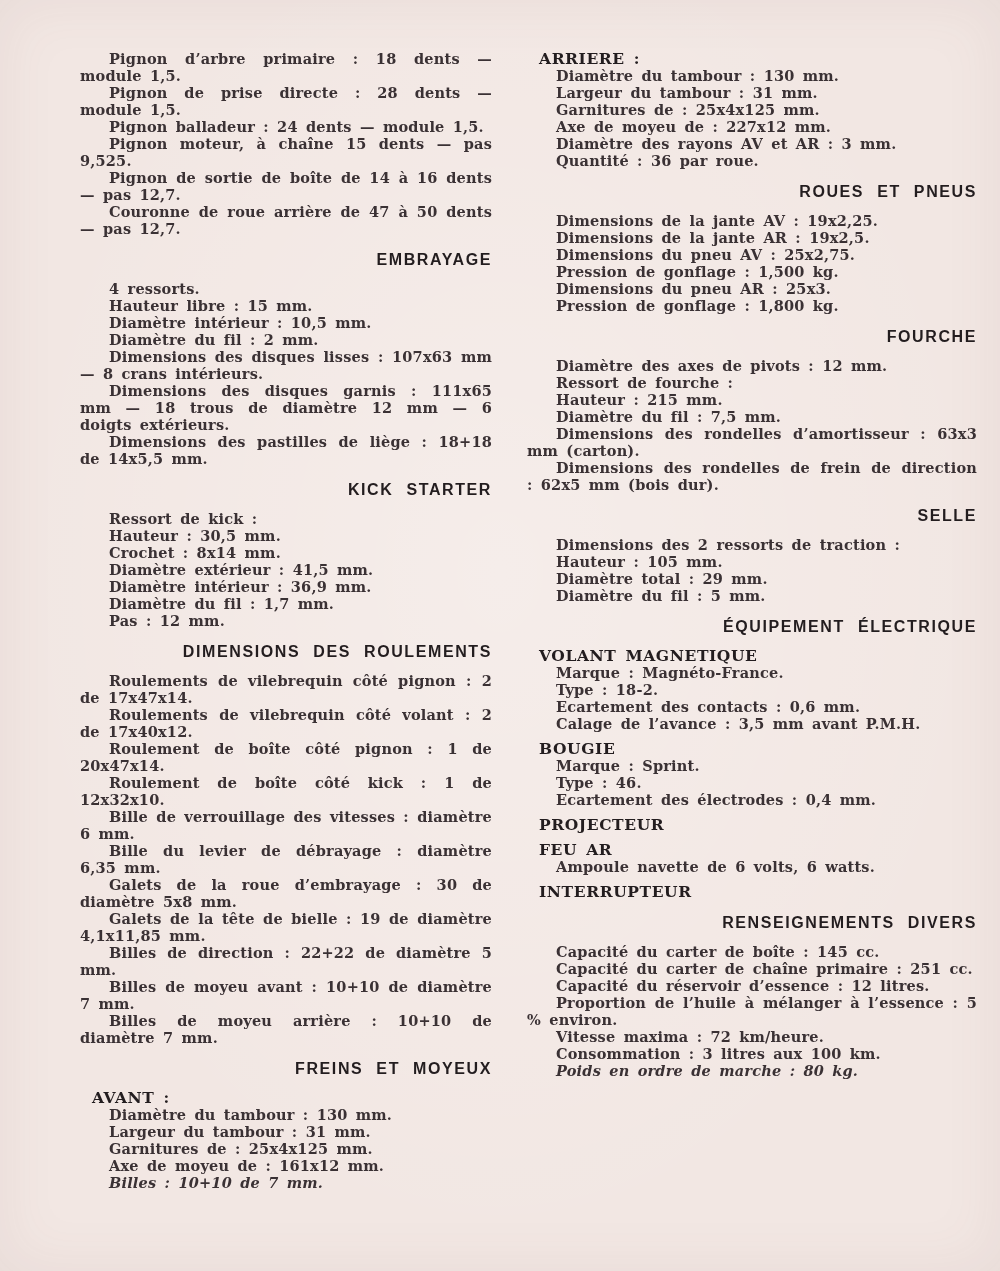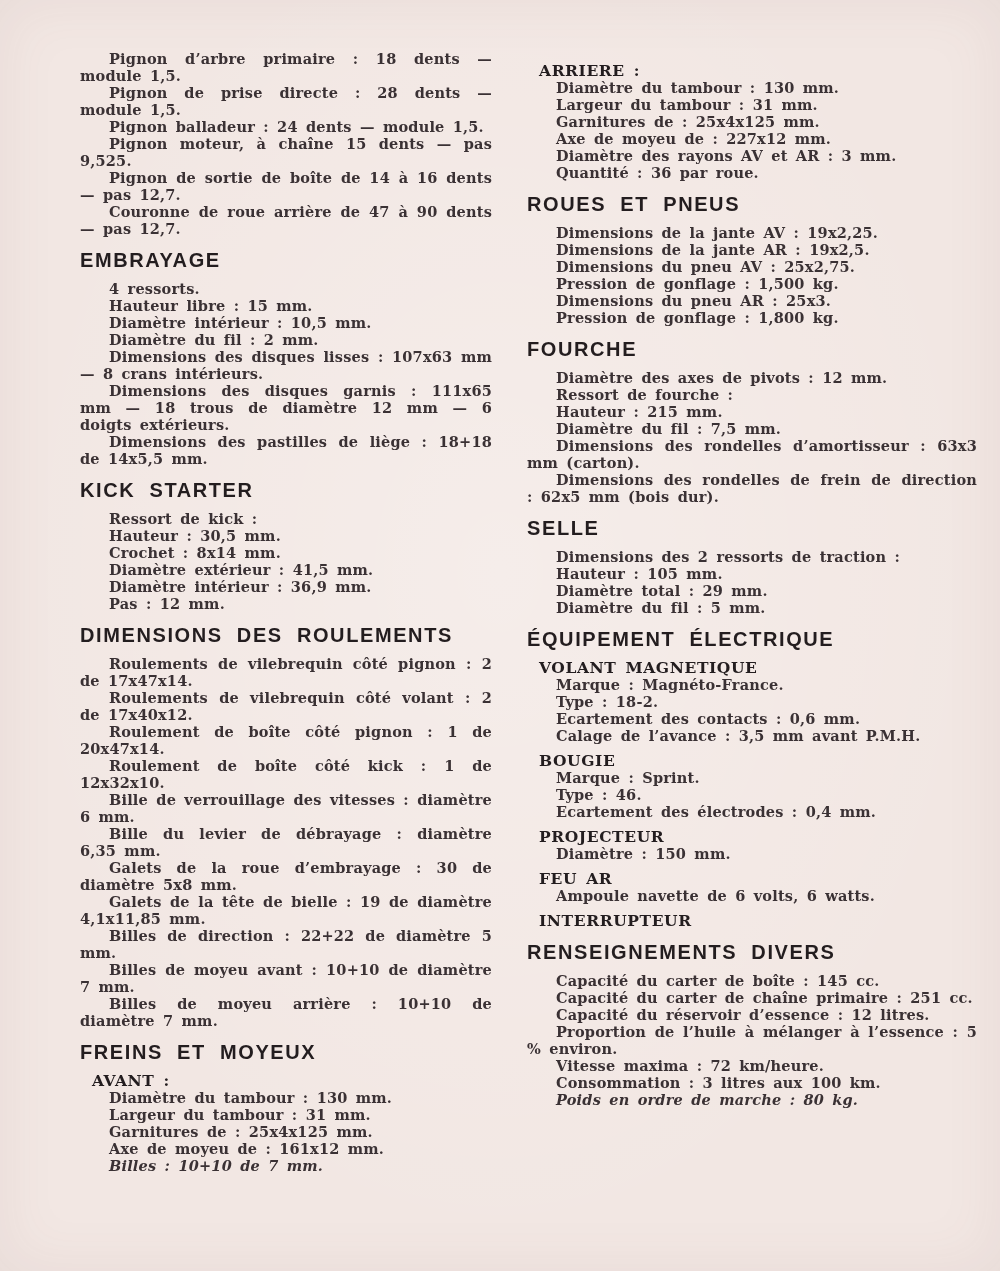--- a/index.html
+++ b/index.html
@@ -38,66 +38,67 @@
     text-indent:29px;
     word-spacing:3px;
     letter-spacing:0.2px;
     color:var(--ink);
   }
   .para:last-child{margin-bottom:0;font-style:italic;}
 
   .heading{
     font-family:"Liberation Sans", sans-serif;
     font-weight:700;
-    font-size:20px;
+    font-size:16px;
     line-height:24px;
     letter-spacing:1.6px;
     word-spacing:7px;
-    text-align:left;
+    text-align:right;
     color:var(--heading-ink);
     margin:11px 0 8px 0;
   }
   .subheading{
     font-size:15.5px;
     line-height:17px;
     font-weight:700;
     letter-spacing:0.6px;
     word-spacing:3px;
     margin:8px 0 0 0;
     padding-left:12px;
     color:var(--heading-ink);
   }
-  .column > .subheading:first-child{margin-top:12px;}
+  .column > .subheading:first-child{margin-top:0;}
 </style>
 </head>
 <body>
 
 <div class="page">
   <div class="columns">
     <div class="column column-left">
         <p class="para">Pignon d’arbre primaire : 18 dents — module 1,5.</p>
         <p class="para">Pignon de prise directe : 28 dents — module 1,5.</p>
         <p class="para">Pignon balladeur : 24 dents — module 1,5.</p>
         <p class="para">Pignon moteur, à chaîne 15 dents — pas 9,525.</p>
         <p class="para">Pignon de sortie de boîte de 14 à 16 dents — pas 12,7.</p>
-        <p class="para">Couronne de roue arrière de 47 à 90 dents — pas 12,7.</p>
+        <p class="para">Couronne de roue arrière de 47 à 50 dents — pas 12,7.</p>
         <h2 class="heading">EMBRAYAGE</h2>
         <p class="para">4 ressorts.</p>
         <p class="para">Hauteur libre : 15 mm.</p>
         <p class="para">Diamètre intérieur : 10,5 mm.</p>
         <p class="para">Diamètre du fil : 2 mm.</p>
         <p class="para">Dimensions des disques lisses : 107x63 mm — 8 crans intérieurs.</p>
         <p class="para">Dimensions des disques garnis : 111x65 mm — 18 trous de diamètre 12 mm — 6 doigts extérieurs.</p>
         <p class="para">Dimensions des pastilles de liège : 18+18 de 14x5,5 mm.</p>
         <h2 class="heading">KICK STARTER</h2>
         <p class="para">Ressort de kick :</p>
         <p class="para">Hauteur : 30,5 mm.</p>
         <p class="para">Crochet : 8x14 mm.</p>
         <p class="para">Diamètre extérieur : 41,5 mm.</p>
         <p class="para">Diamètre intérieur : 36,9 mm.</p>
+        <p class="para">Diamètre du fil : 1,7 mm.</p>
         <p class="para">Pas : 12 mm.</p>
         <h2 class="heading">DIMENSIONS DES ROULEMENTS</h2>
         <p class="para">Roulements de vilebrequin côté pignon : 2 de 17x47x14.</p>
         <p class="para">Roulements de vilebrequin côté volant : 2 de 17x40x12.</p>
         <p class="para">Roulement de boîte côté pignon : 1 de 20x47x14.</p>
         <p class="para">Roulement de boîte côté kick : 1 de 12x32x10.</p>
         <p class="para">Bille de verrouillage des vitesses : diamètre 6 mm.</p>
         <p class="para">Bille du levier de débrayage : diamètre 6,35 mm.</p>
         <p class="para">Galets de la roue d’embrayage : 30 de diamètre 5x8 mm.</p>
         <p class="para">Galets de la tête de bielle : 19 de diamètre 4,1x11,85 mm.</p>
@@ -143,21 +144,20 @@
         <h3 class="subheading">VOLANT MAGNETIQUE</h3>
         <p class="para">Marque : Magnéto-France.</p>
         <p class="para">Type : 18-2.</p>
         <p class="para">Ecartement des contacts : 0,6 mm.</p>
         <p class="para">Calage de l’avance : 3,5 mm avant P.M.H.</p>
         <h3 class="subheading">BOUGIE</h3>
         <p class="para">Marque : Sprint.</p>
         <p class="para">Type : 46.</p>
         <p class="para">Ecartement des électrodes : 0,4 mm.</p>
         <h3 class="subheading">PROJECTEUR</h3>
-        <p class="para">Diamètre : 150 mm.</p>
         <h3 class="subheading">FEU AR</h3>
         <p class="para">Ampoule navette de 6 volts, 6 watts.</p>
         <h3 class="subheading">INTERRUPTEUR</h3>
         <h2 class="heading">RENSEIGNEMENTS DIVERS</h2>
         <p class="para">Capacité du carter de boîte : 145 cc.</p>
         <p class="para">Capacité du carter de chaîne primaire : 251 cc.</p>
         <p class="para">Capacité du réservoir d’essence : 12 litres.</p>
         <p class="para">Proportion de l’huile à mélanger à l’essence : 5 % environ.</p>
         <p class="para">Vitesse maxima : 72 km/heure.</p>
         <p class="para">Consommation : 3 litres aux 100 km.</p>

